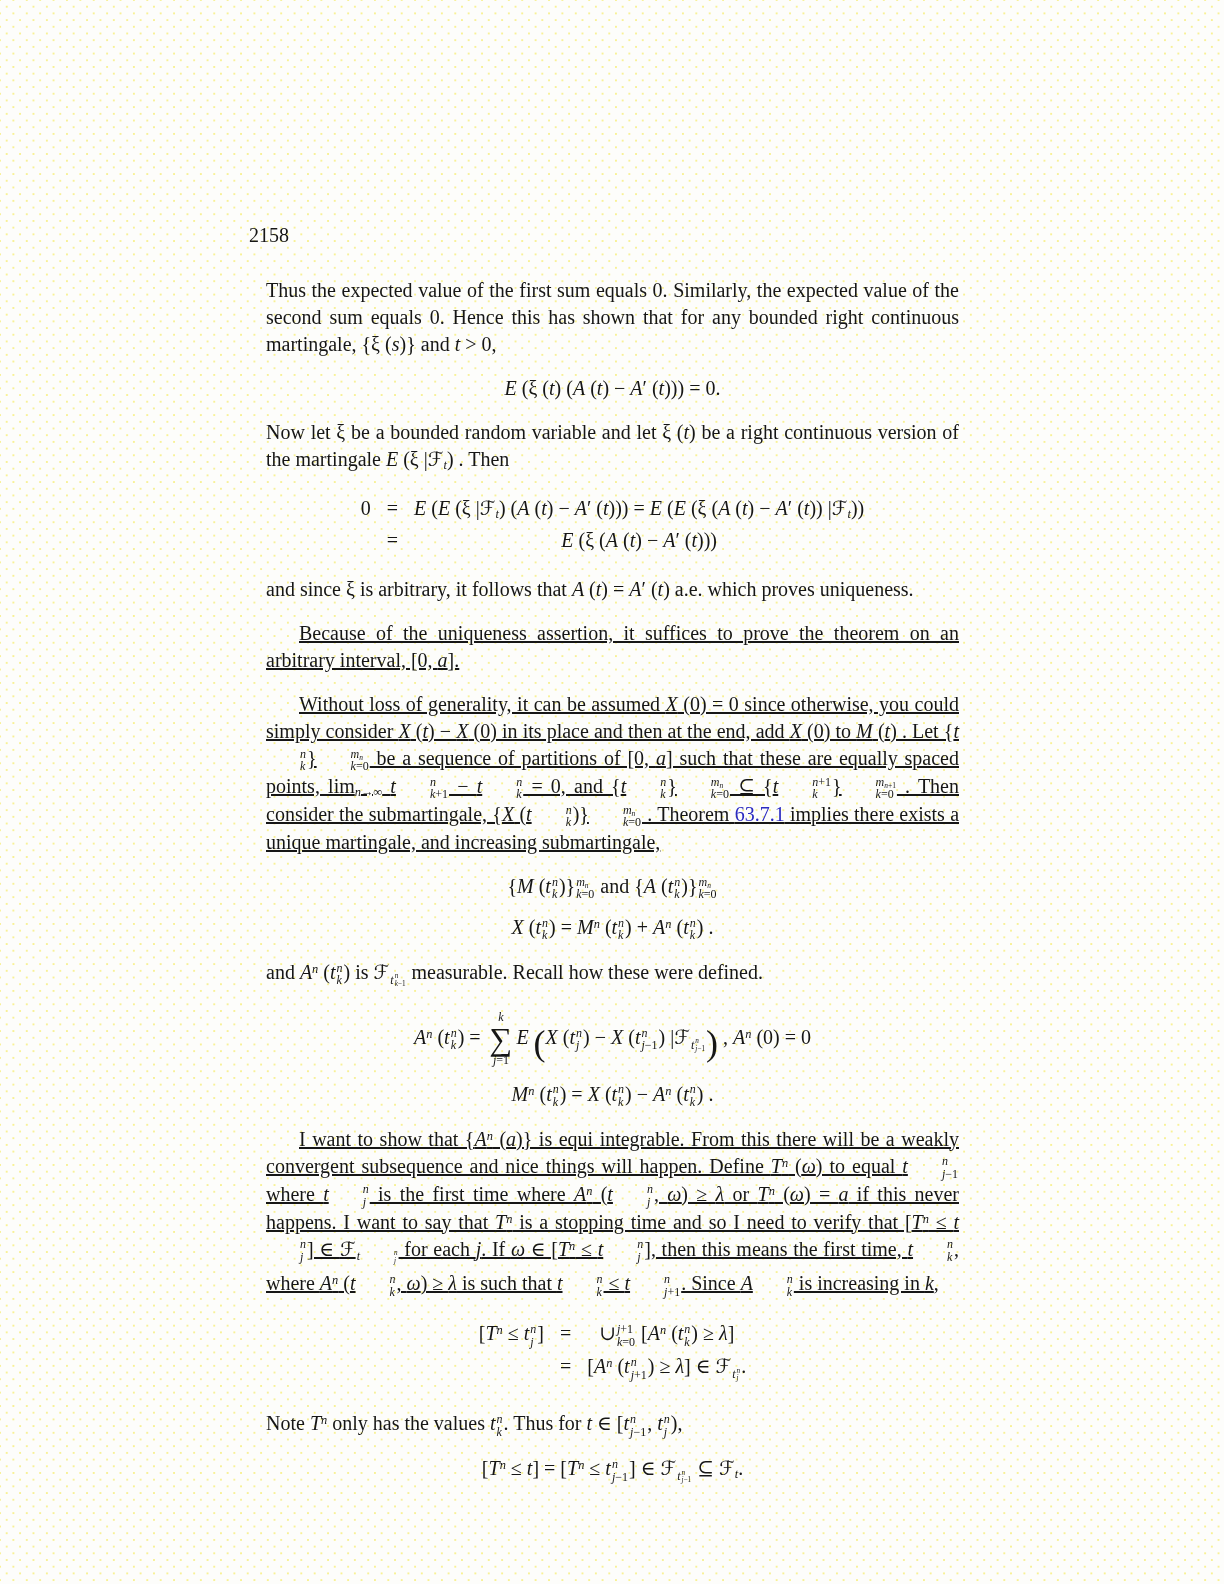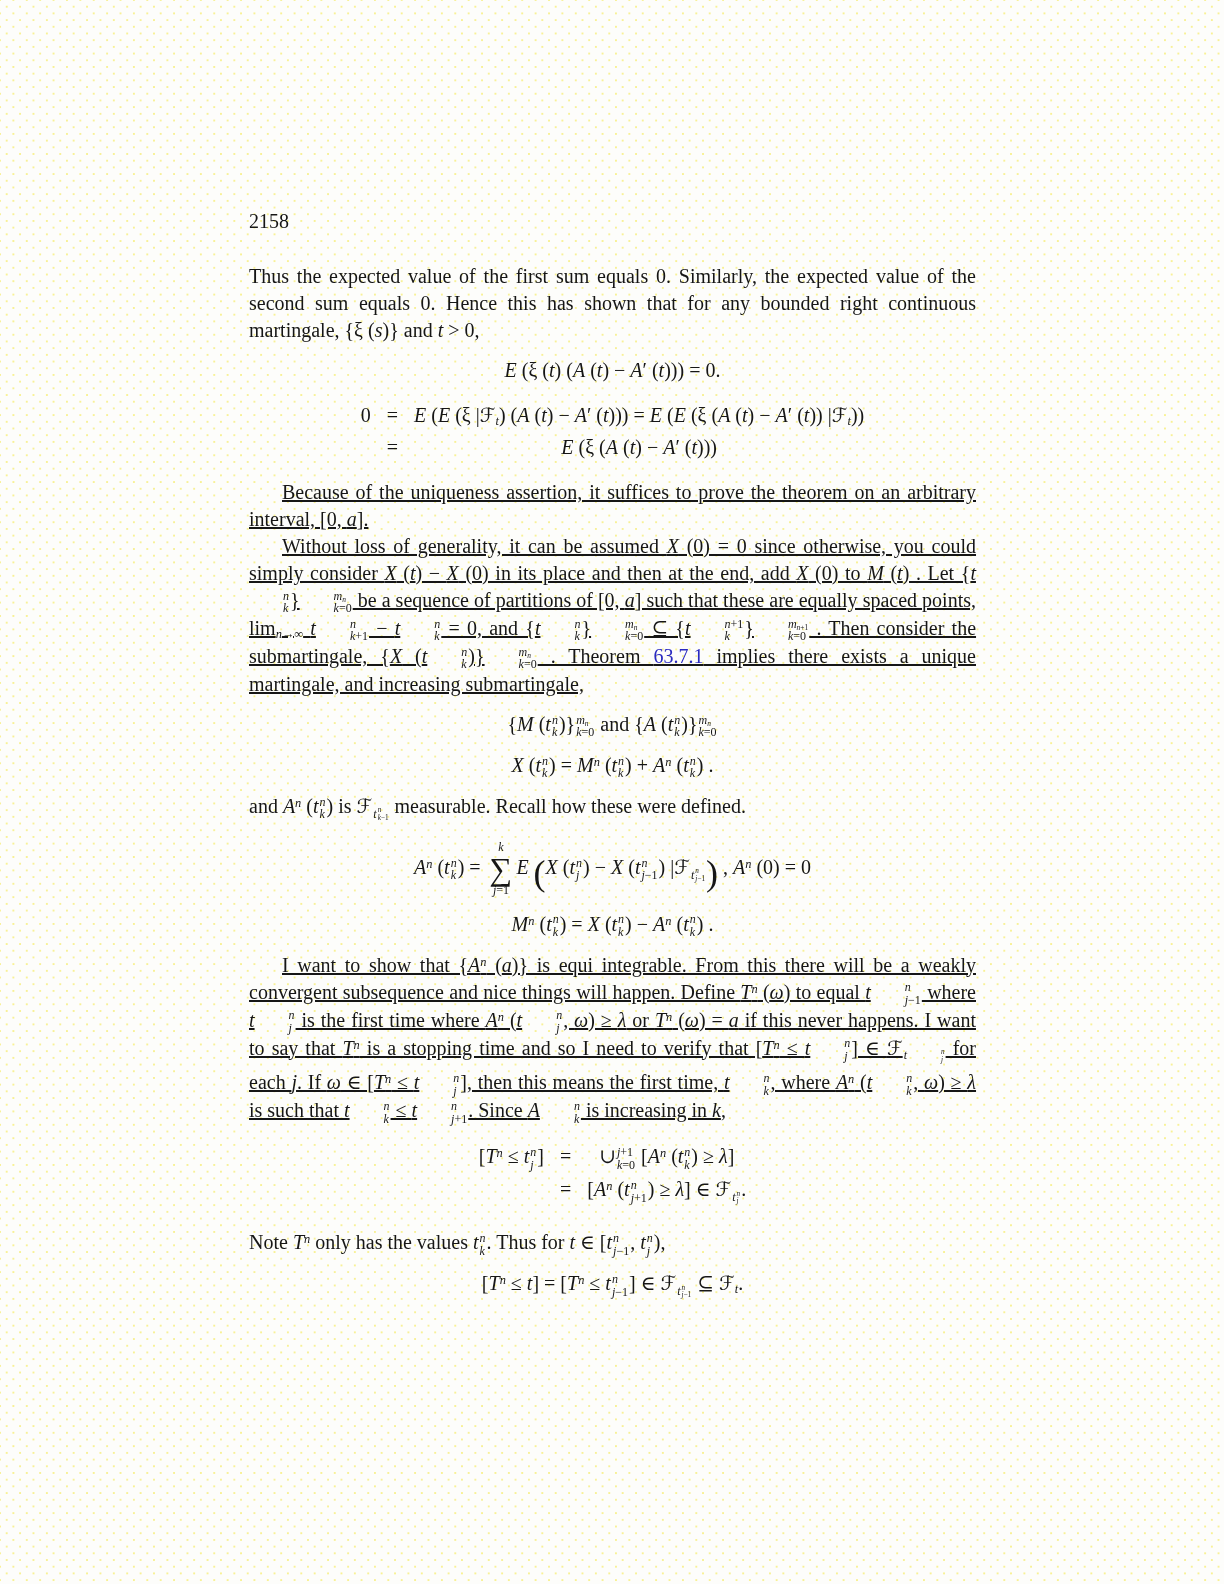--- a/index.html
+++ b/index.html
@@ -10,23 +10,23 @@
     background-image:
       radial-gradient(circle,#f8f196 0.8px,rgba(253,253,251,0) 1.5px),
       radial-gradient(circle,#f8f196 0.8px,rgba(253,253,251,0) 1.5px);
     background-size:13.4px 13.4px,13.4px 13.4px;
     background-position:0 0,6.7px 6.7px;
     font-family:"Liberation Serif","DejaVu Serif",serif;
     color:#161616;
     font-size:20px;line-height:27px;
     overflow:hidden;
   }
-  .inner{position:absolute;left:249px;top:208px;width:727px;}
+  .inner{position:absolute;left:249px;top:222px;width:727px;}
   .header{display:flex;justify-content:space-between;margin-bottom:28px;white-space:nowrap;}
-  .para{text-align:justify;margin:0;}
+  .para{text-align:justify;margin:17px;}
   .para.indent{text-indent:33px;text-decoration:underline;}
   .display{text-align:center;margin:13px 0;}
   .align{display:table;margin:13px auto;border-spacing:0 5px;}
   .arow{display:table-row;}
   .arow>span{display:table-cell;vertical-align:baseline;}
   .arow .lhs{text-align:right;}
   .arow .rel{text-align:center;padding:0 16px;}
   .arow .rhs{text-align:center;}
   i{font-style:italic;}
   sup{font-size:.62em;vertical-align:.45em;line-height:0;}
@@ -51,32 +51,34 @@
 <body>
 
 <div class="page">
   <div class="inner">
     <div class="header">
       <span>2158</span>
     </div>
     <div>
         <div class="para">Thus the expected value of the first sum equals 0. Similarly, the expected value of the second sum equals 0. Hence this has shown that for any bounded right continuous martingale, {ξ (<i>s</i>)} and <i>t</i> &gt; 0,</div>
         <div class="display"><i>E</i> (ξ (<i>t</i>) (<i>A</i> (<i>t</i>) − <i>A</i>′ (<i>t</i>))) = 0.</div>
+        <div class="para">Now let ξ be a bounded random variable and let ξ (<i>t</i>) be a right continuous version of the martingale <i>E</i> (ξ |<span class="scr">ℱ</span><sub><i>t</i></sub>) . Then</div>
         <div class="align">
           <div class="arow">
             <span class="lhs">0</span>
             <span class="rel">=</span>
             <span class="rhs"><i>E</i> (<i>E</i> (ξ |<span class="scr">ℱ</span><sub><i>t</i></sub>) (<i>A</i> (<i>t</i>) − <i>A</i>′ (<i>t</i>))) = <i>E</i> (<i>E</i> (ξ (<i>A</i> (<i>t</i>) − <i>A</i>′ (<i>t</i>)) |<span class="scr">ℱ</span><sub><i>t</i></sub>))</span>
           </div>
           <div class="arow">
             <span class="lhs"></span>
             <span class="rel">=</span>
             <span class="rhs"><i>E</i> (ξ (<i>A</i> (<i>t</i>) − <i>A</i>′ (<i>t</i>)))</span>
           </div>
         </div>
+        <div class="para">and since ξ is arbitrary, it follows that <i>A</i> (<i>t</i>) = <i>A</i>′ (<i>t</i>) a.e. which proves uniqueness.</div>
         <div class="para indent">Because of the uniqueness assertion, it suffices to prove the theorem on an arbitrary interval, [0, <i>a</i>].</div>
         <div class="para indent">Without loss of generality, it can be assumed <i>X</i> (0) = 0 since otherwise, you could simply consider <i>X</i> (<i>t</i>) − <i>X</i> (0) in its place and then at the end, add <i>X</i> (0) to <i>M</i> (<i>t</i>) . Let {<i>t</i><span class="v">
             <b><i>n</i></b>
             <b><i>k</i></b>
           </span>}<span class="v">
             <b><i>m<sub>n</sub></i></b>
             <b><i>k</i>=0</b>
           </span> be a sequence of partitions of [0, <i>a</i>] such that these are equally spaced points, lim<sub><i>n</i>→∞</sub> <i>t</i><span class="v">
             <b><i>n</i></b>
             <b><i>k</i>+1</b>

